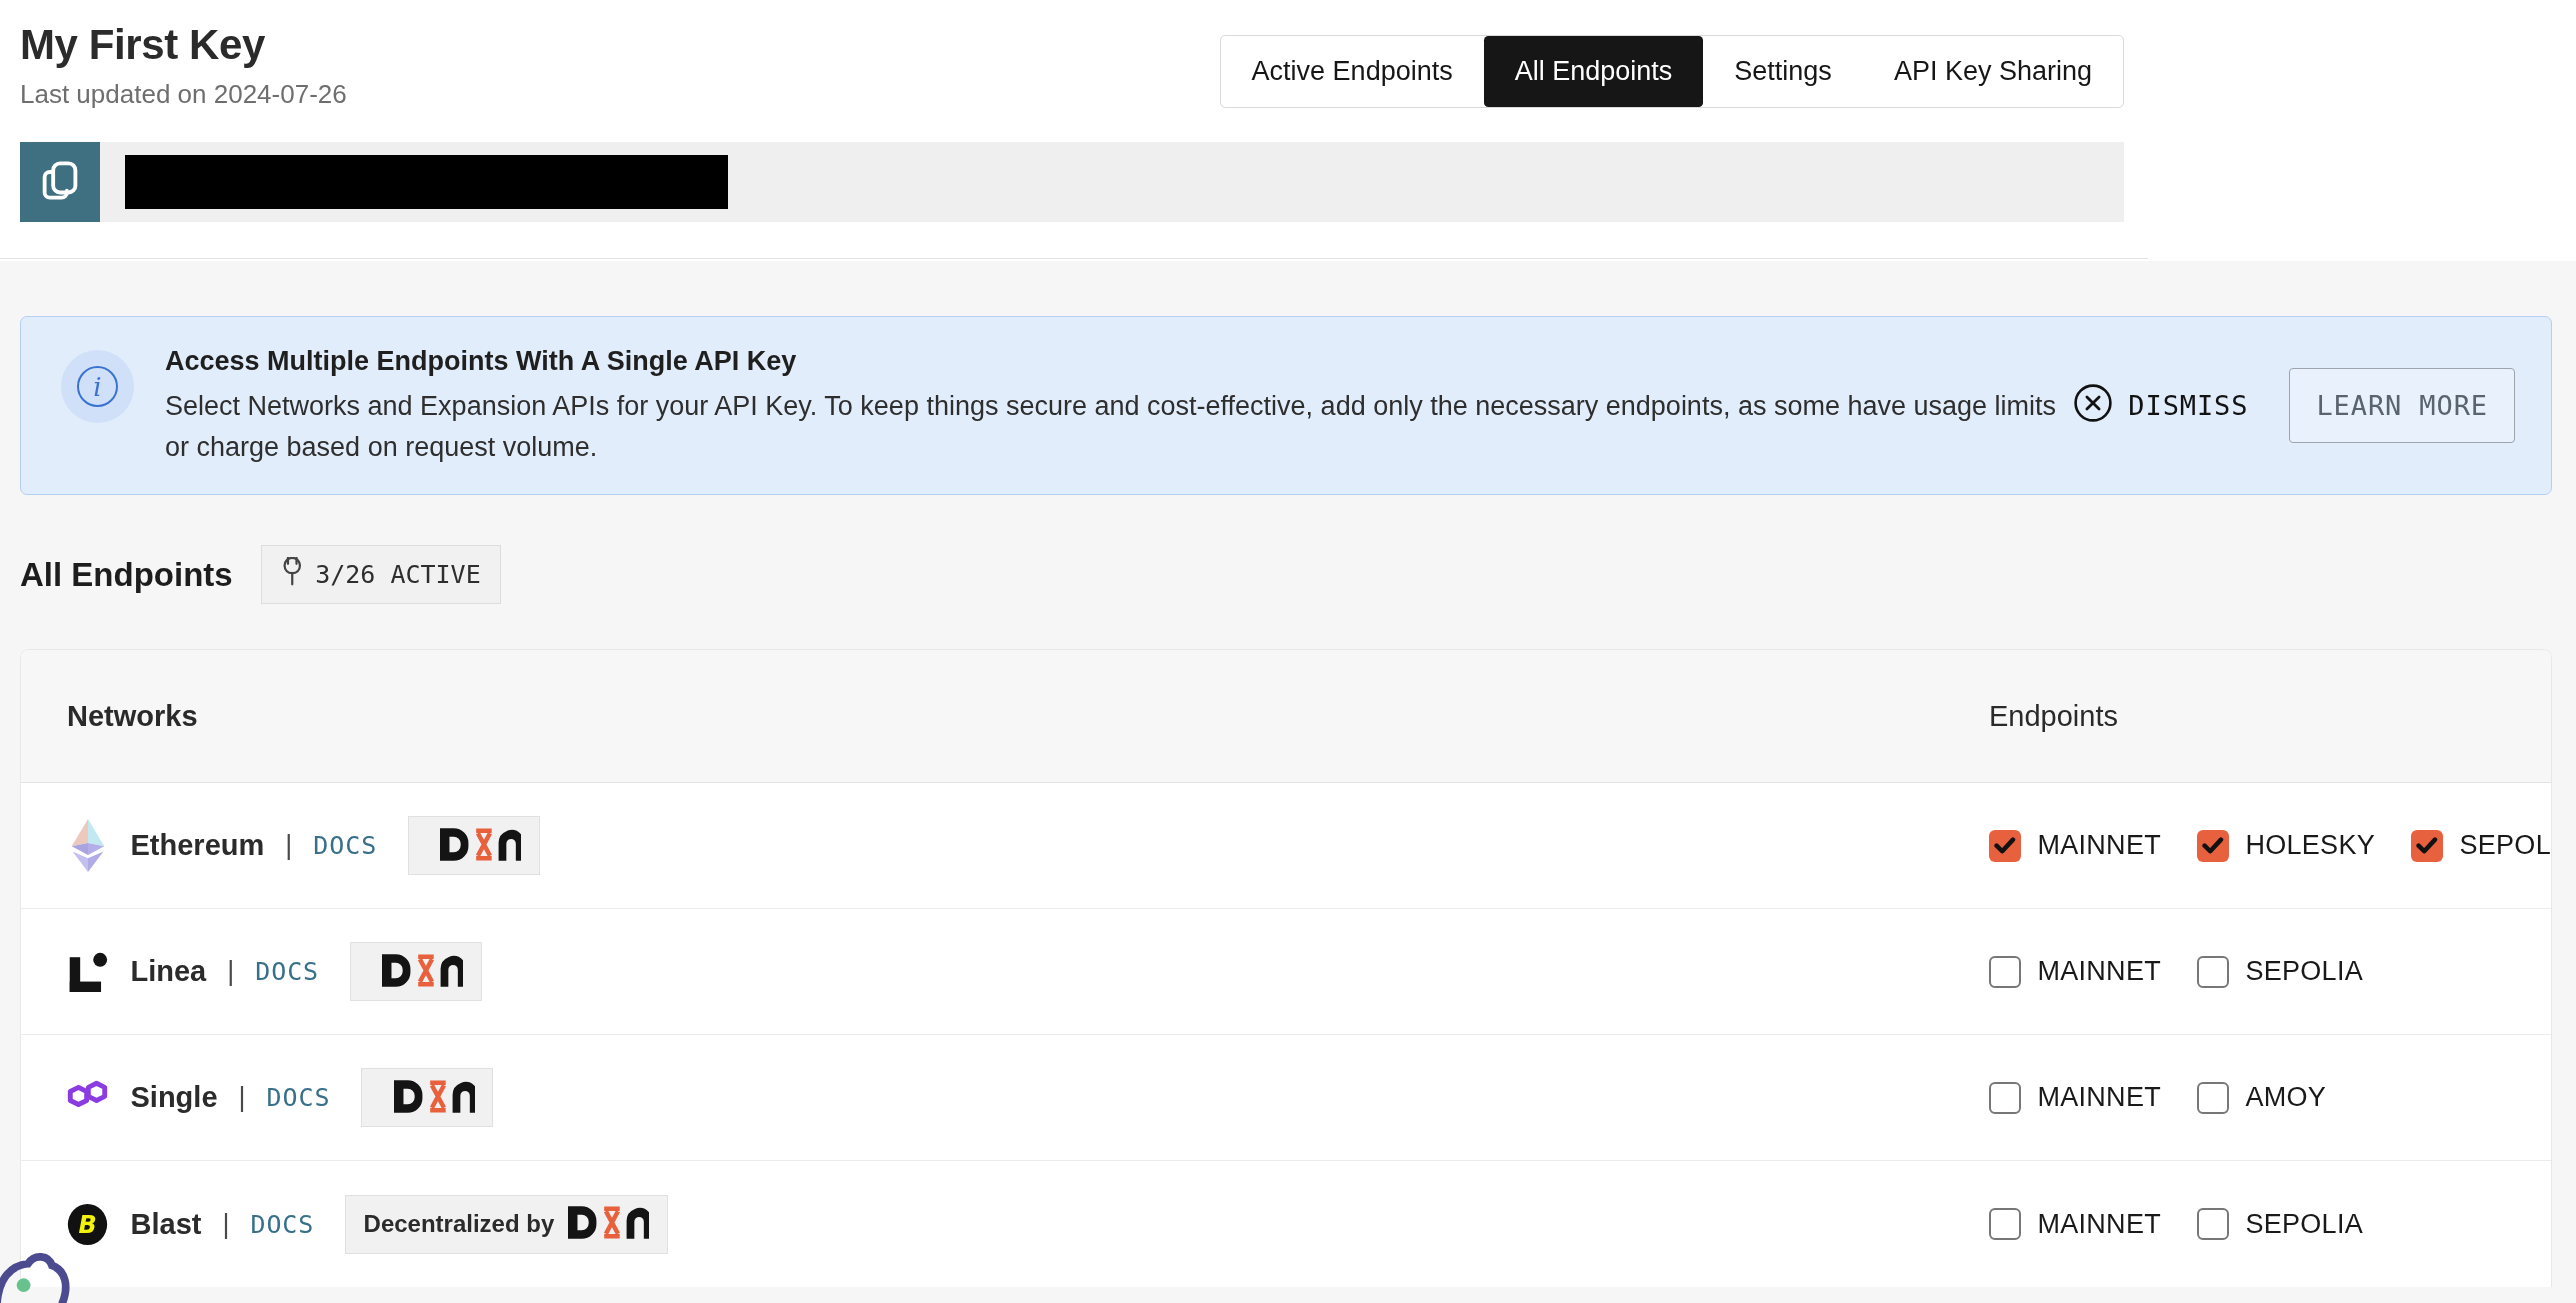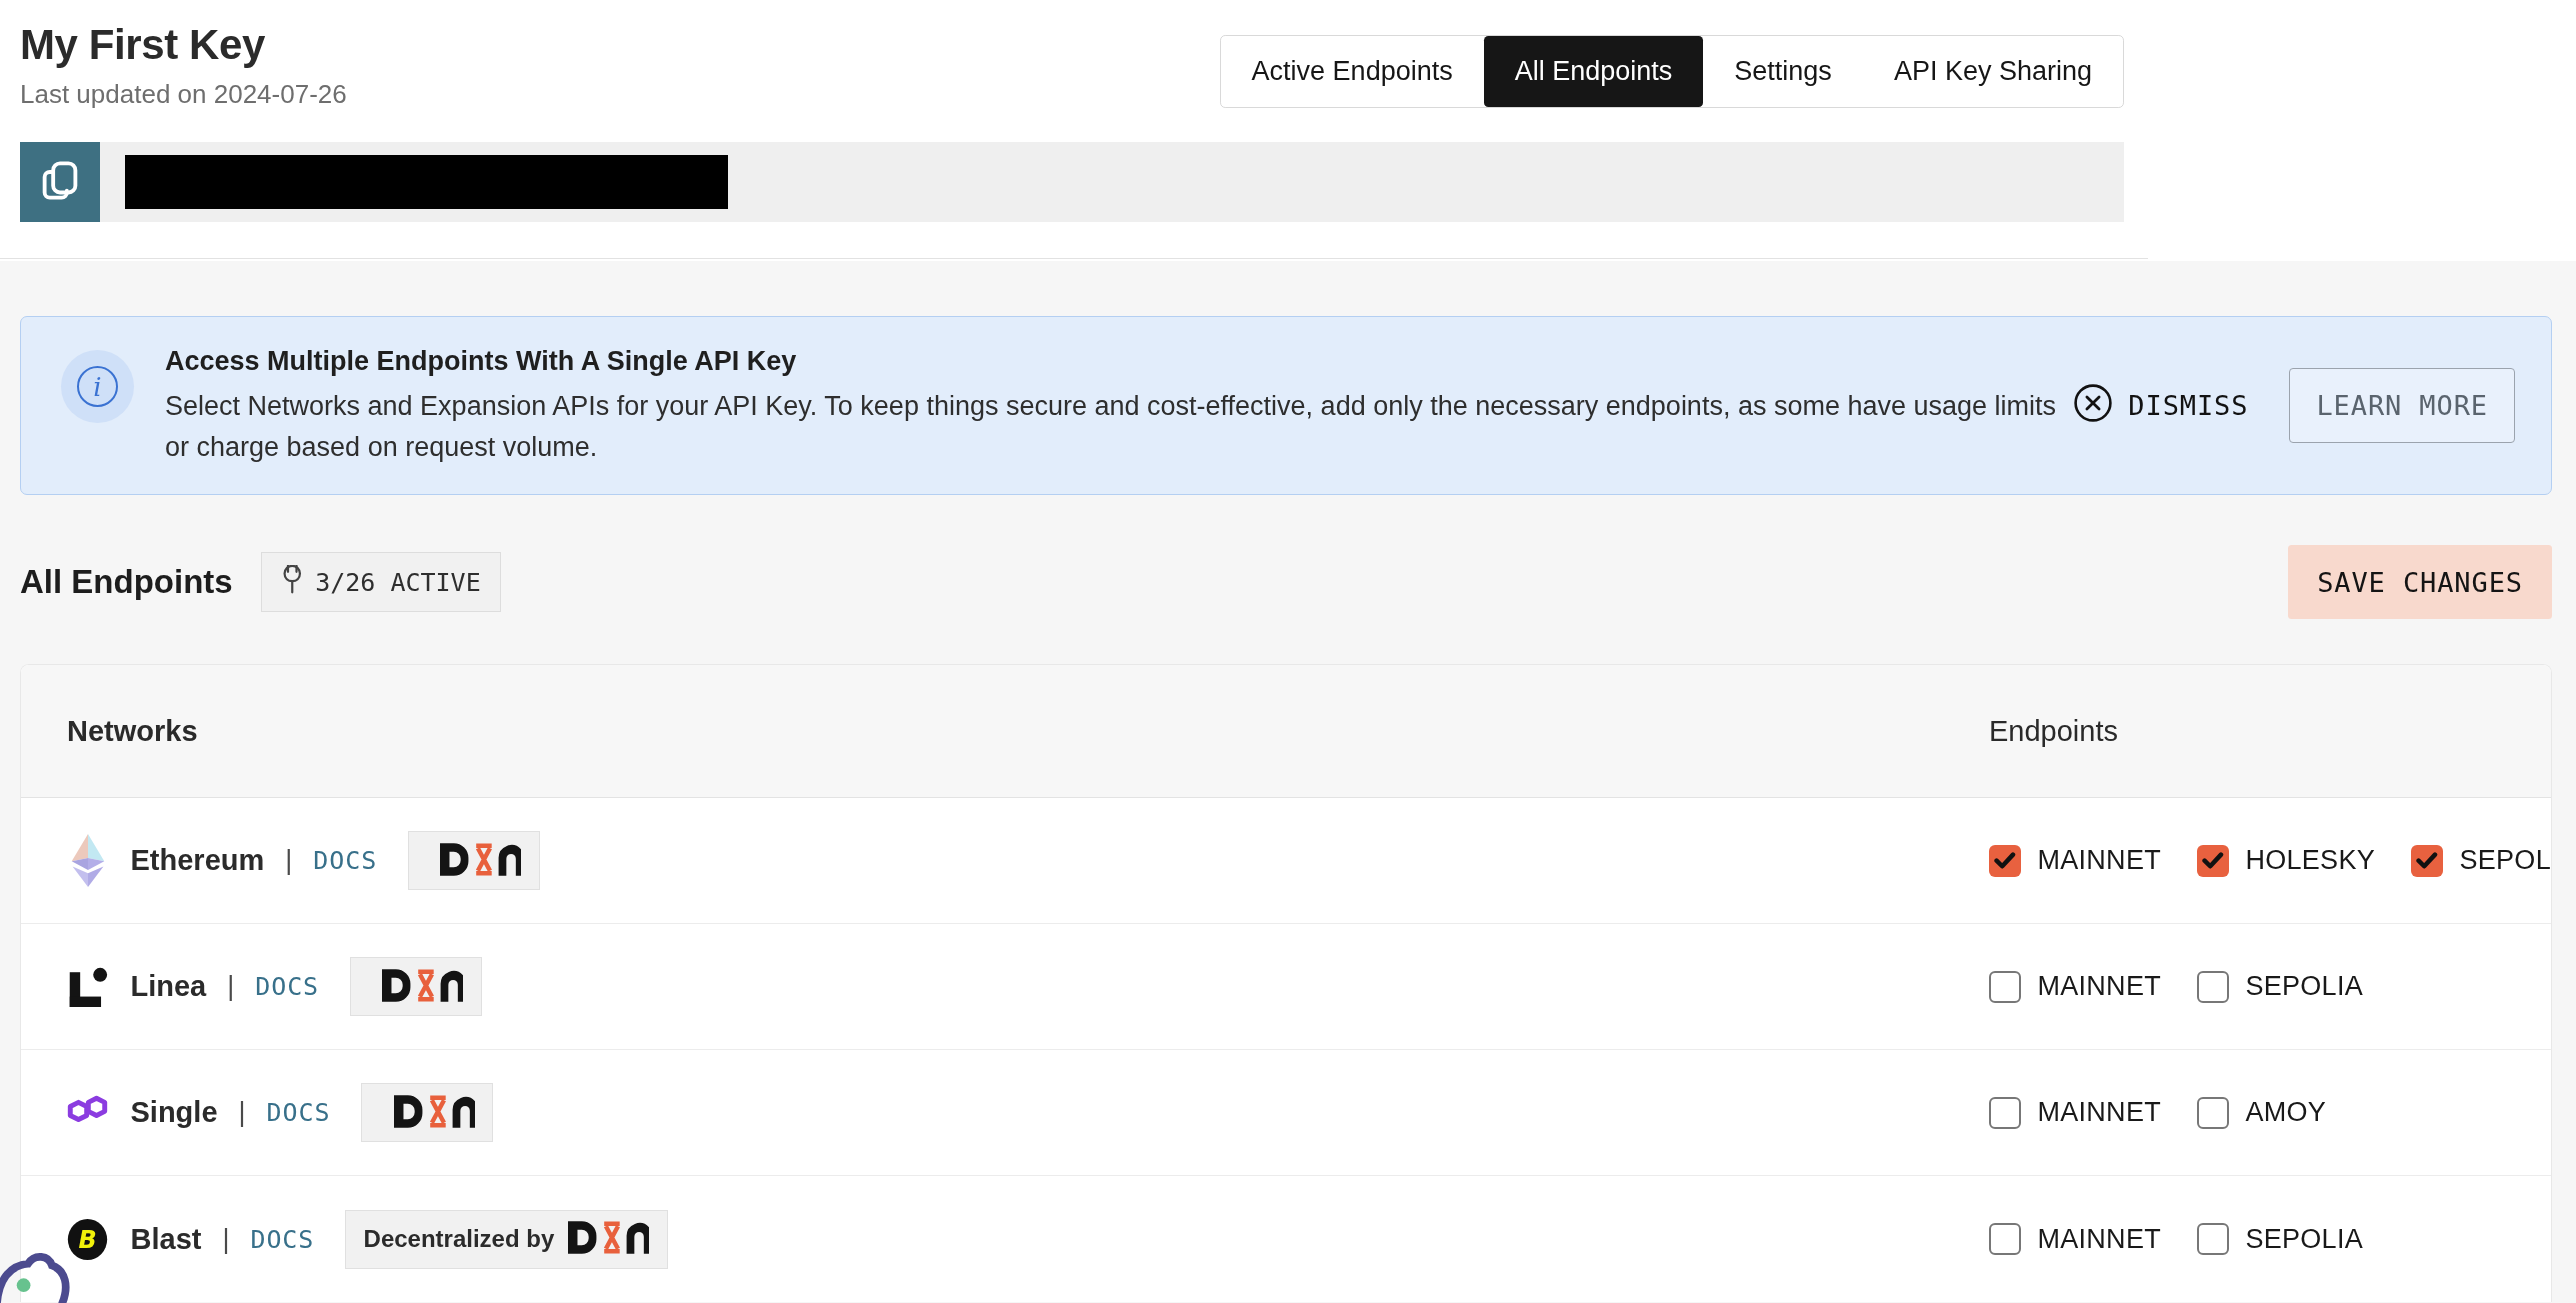--- a/index.html
+++ b/index.html
@@ -141,21 +141,20 @@
         <span>
           <svg width="22.5" height="29" viewBox="0 0 26 34" fill="none">
             <path d="M8 1 v7 M18 1 v7" stroke="#444" stroke-width="2.6" stroke-linecap="round"></path>
             <path d="M4 10 a9 9 0 0 1 18 0 c0 6 -4 9 -9 9 s-9 -3 -9 -9 z" stroke="#444" stroke-width="2.6"></path>
             <path d="M13 19 v13" stroke="#444" stroke-width="2.6" stroke-linecap="round"></path>
           </svg>
         </span>
         <span>3/26 ACTIVE</span>
       </div>
     </div>
-    <button class="save-btn mono">SAVE CHANGES</button>
   </div>
 
   <div class="card">
     <div class="card-header">
       <span class="col-networks">Networks</span>
       <span class="col-endpoints">Endpoints</span>
     </div>
     <div id="rows">
   <div class="row">
     <span class="net-icon">

